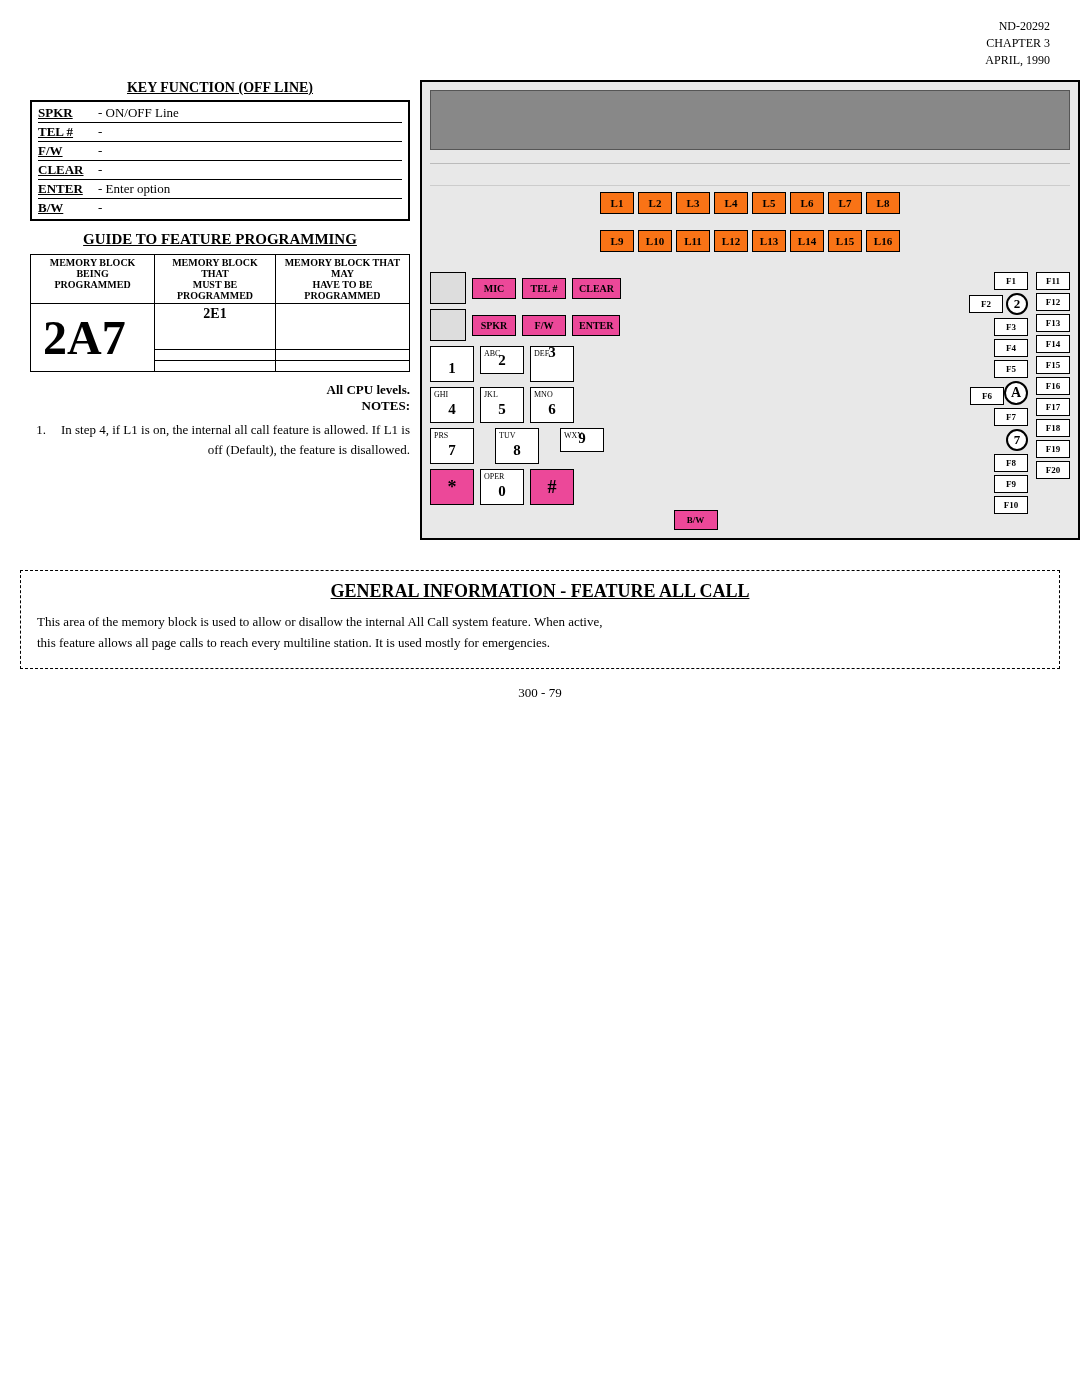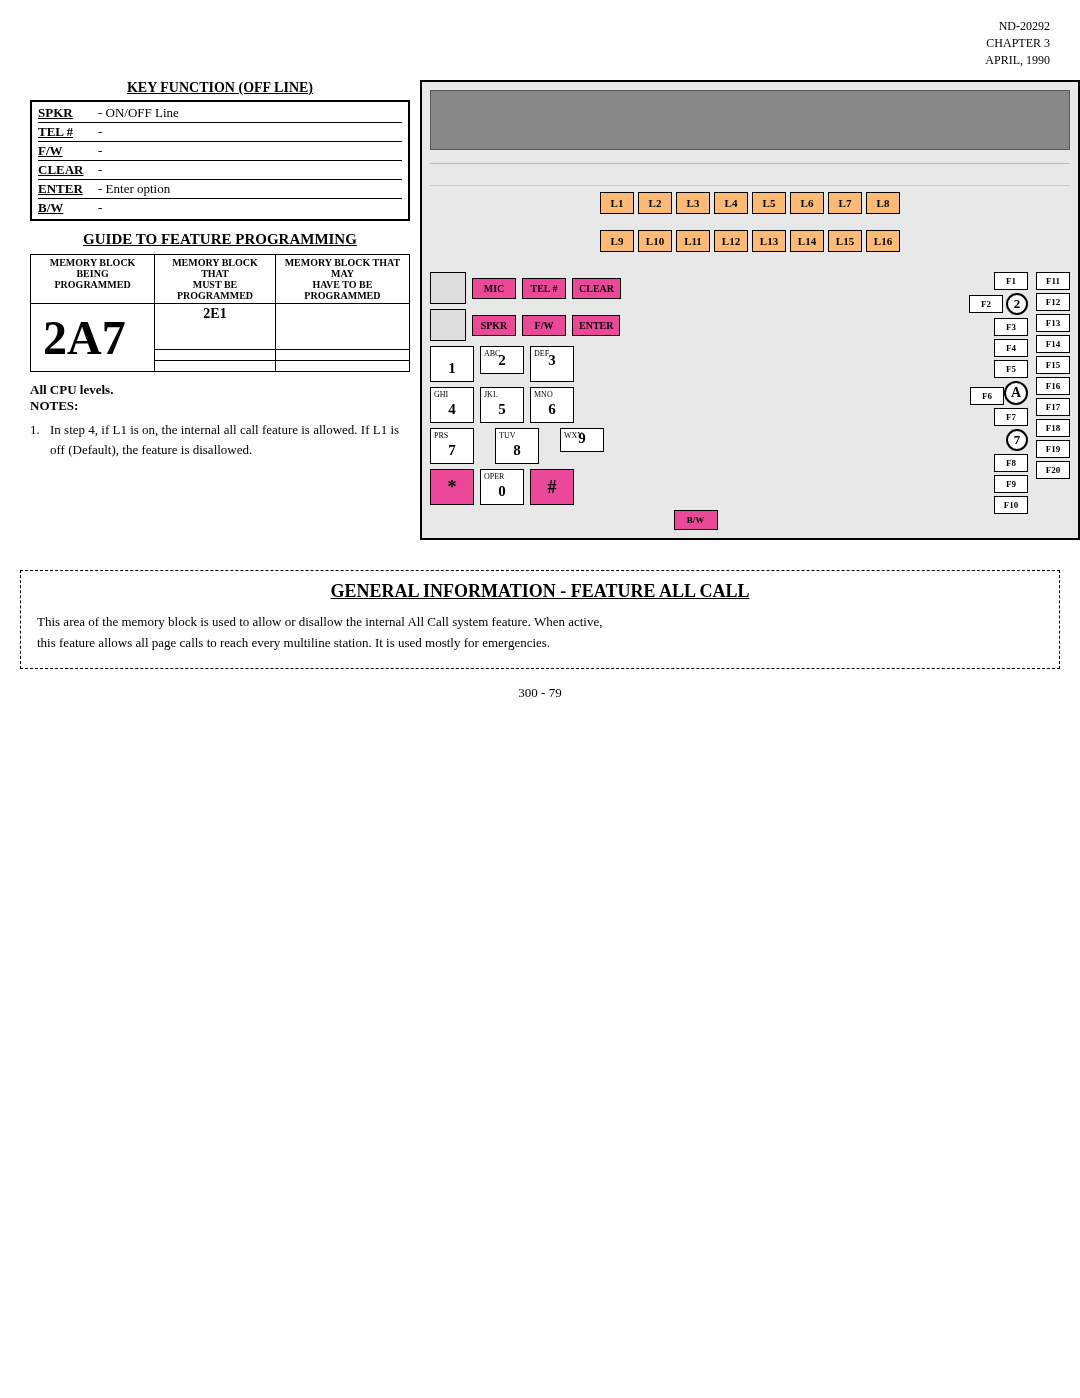--- a/index.html
+++ b/index.html
@@ -103,20 +103,21 @@
 
     .small-entry {
       font-size: 14px;
       font-weight: bold;
       text-align: center;
     }
 
     .cpu-notes {
       margin-top: 10px;
       font-size: 13px;
+      text-align: right;
     }
 
     .cpu-notes .bold-line {
       font-weight: bold;
     }
 
     .notes-list {
       margin-top: 6px;
       list-style: none;
       padding-left: 0;
@@ -154,21 +155,21 @@
     
     .l-buttons-row {
       display: flex;
       gap: 4px;
       justify-content: center;
       margin-bottom: 8px;
     }
 
     .l-btn {
       border: 1.5px solid #000;
-      background: #fdba74;
+      background: #f97316;
       font-size: 11px;
       font-weight: bold;
       padding: 4px 6px;
       min-width: 34px;
       text-align: center;
     }
 
     
     .phone-spacer {
       height: 8px;
@@ -402,21 +403,21 @@
         </div>
 
         <div style="display:flex; gap:6px; margin-bottom:5px;">
           <div class="key-btn" style="min-width:44px; height:36px; display:flex; align-items:flex-end; justify-content:center; padding-bottom:4px;">
               <span style="font-size:15px; font-weight:bold;">1</span>
             </div>
           <div class="key-btn" style="min-width:44px; height:28px; position:relative; display:flex; align-items:flex-end; justify-content:center; padding-bottom:4px;">
             <span style="font-size:8px; position:absolute; top:2px; left:3px;">ABC</span>
             <span style="font-size:15px; font-weight:bold;">2</span>
           </div>
-          <div class="key-btn" style="min-width:44px; height:36px; position:relative; display:flex; align-items:flex-end; justify-content:center; padding-bottom:12px;">
+          <div class="key-btn" style="min-width:44px; height:36px; position:relative; display:flex; align-items:flex-end; justify-content:center; padding-bottom:20px;">
             <span style="font-size:8px; position:absolute; top:2px; left:3px;">DEF</span>
             <span style="font-size:15px; font-weight:bold;">3</span>
           </div>
         </div>
         <div style="display:flex; gap:6px; margin-bottom:5px;">
           <div class="key-btn" style="min-width:44px; height:36px; position:relative; display:flex; align-items:flex-end; justify-content:center; padding-bottom:4px;">
             <span style="font-size:8px; position:absolute; top:2px; left:3px;">GHI</span>
             <span style="font-size:15px; font-weight:bold;">4</span>
           </div>
           <div class="key-btn" style="min-width:44px; height:36px; position:relative; display:flex; align-items:flex-end; justify-content:center; padding-bottom:4px;">

